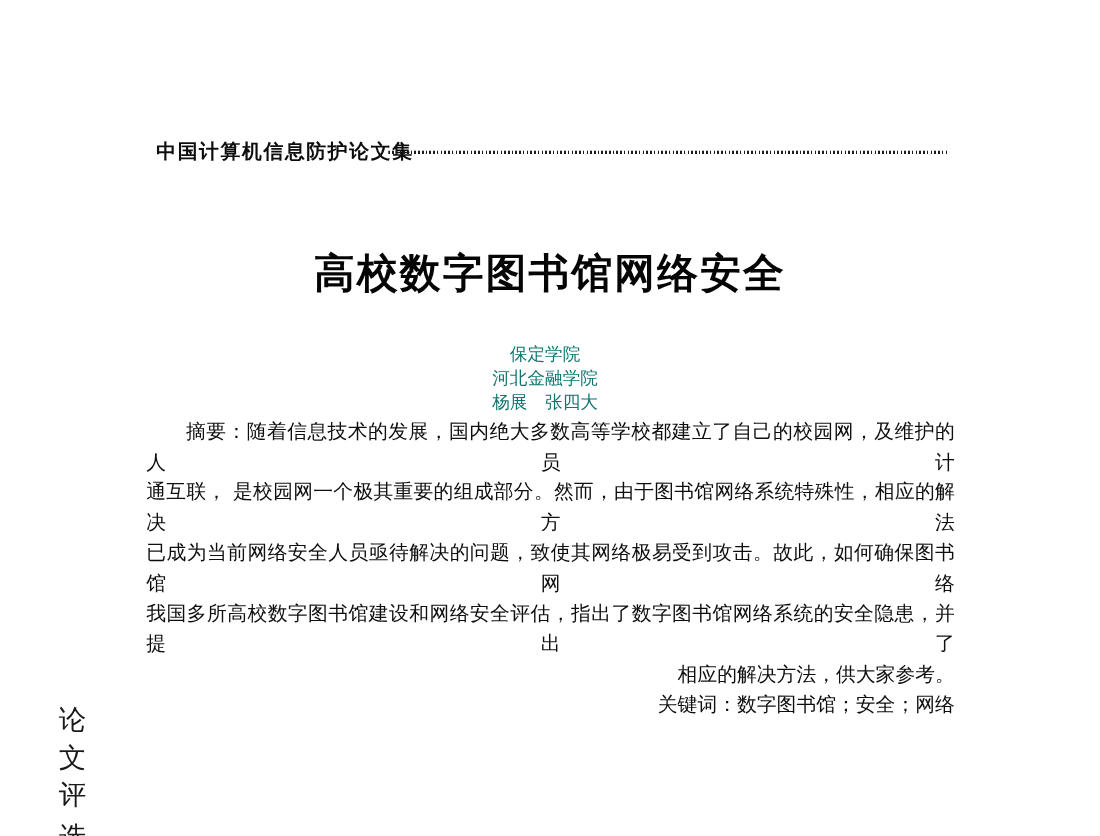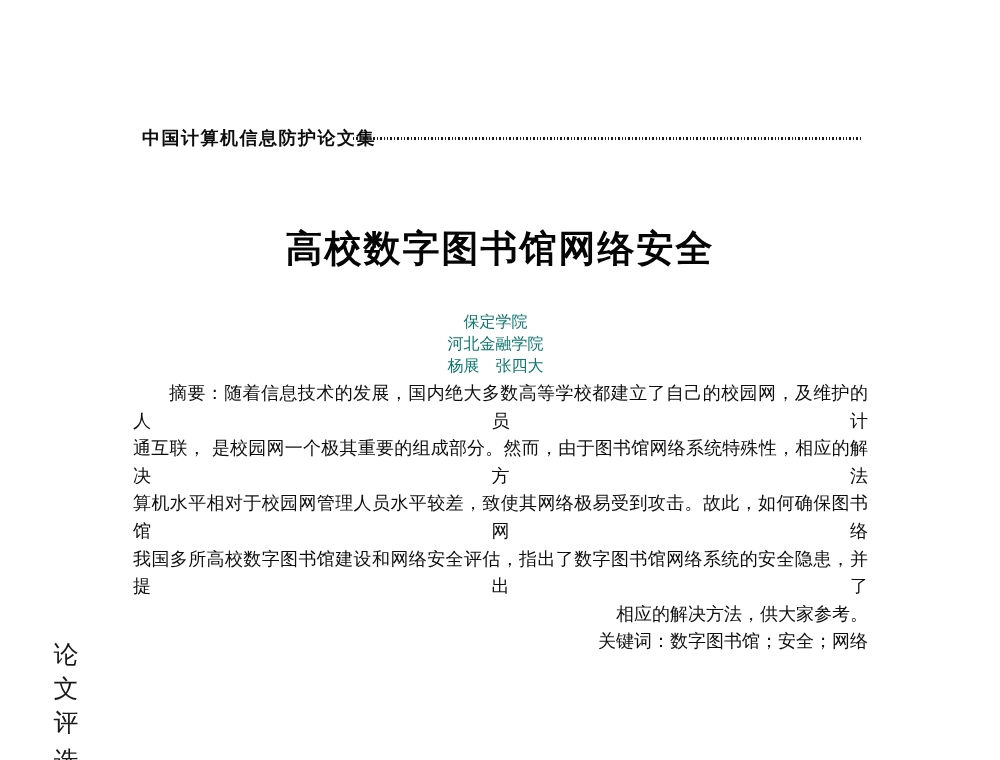--- a/index.html
+++ b/index.html
@@ -112,21 +112,21 @@
 
   <div class="authors-block">
     <div>保定学院</div>
     <div>河北金融学院</div>
     <div>杨展　张四大</div>
   </div>
 
   <div class="text-column">
     <div class="line j indent">摘要：随着信息技术的发展，国内绝大多数高等学校都建立了自己的校园网，及维护的人员计</div>
     <div class="line j">通互联， 是校园网一个极其重要的组成部分。然而，由于图书馆网络系统特殊性，相应的解决方法</div>
-    <div class="line j">算机水平相对于校园网管理人员水平较差，致使其网络极易受到攻击。故此，如何确保图书馆网络</div>
+    <div class="line j">已成为当前网络安全人员亟待解决的问题，致使其网络极易受到攻击。故此，如何确保图书馆网络</div>
     <div class="line j">我国多所高校数字图书馆建设和网络安全评估，指出了数字图书馆网络系统的安全隐患，并提出了</div>
     <div class="line">相应的解决方法，供大家参考。</div>
     <div class="line indent">关键词：数字图书馆；安全；网络</div>
 
   </div>
 
   <div class="side-label side-char-0">论</div>
   <div class="side-label side-char-1">文</div>
   <div class="side-label side-char-2">评</div>
   <div class="side-label side-char-3">选</div>

